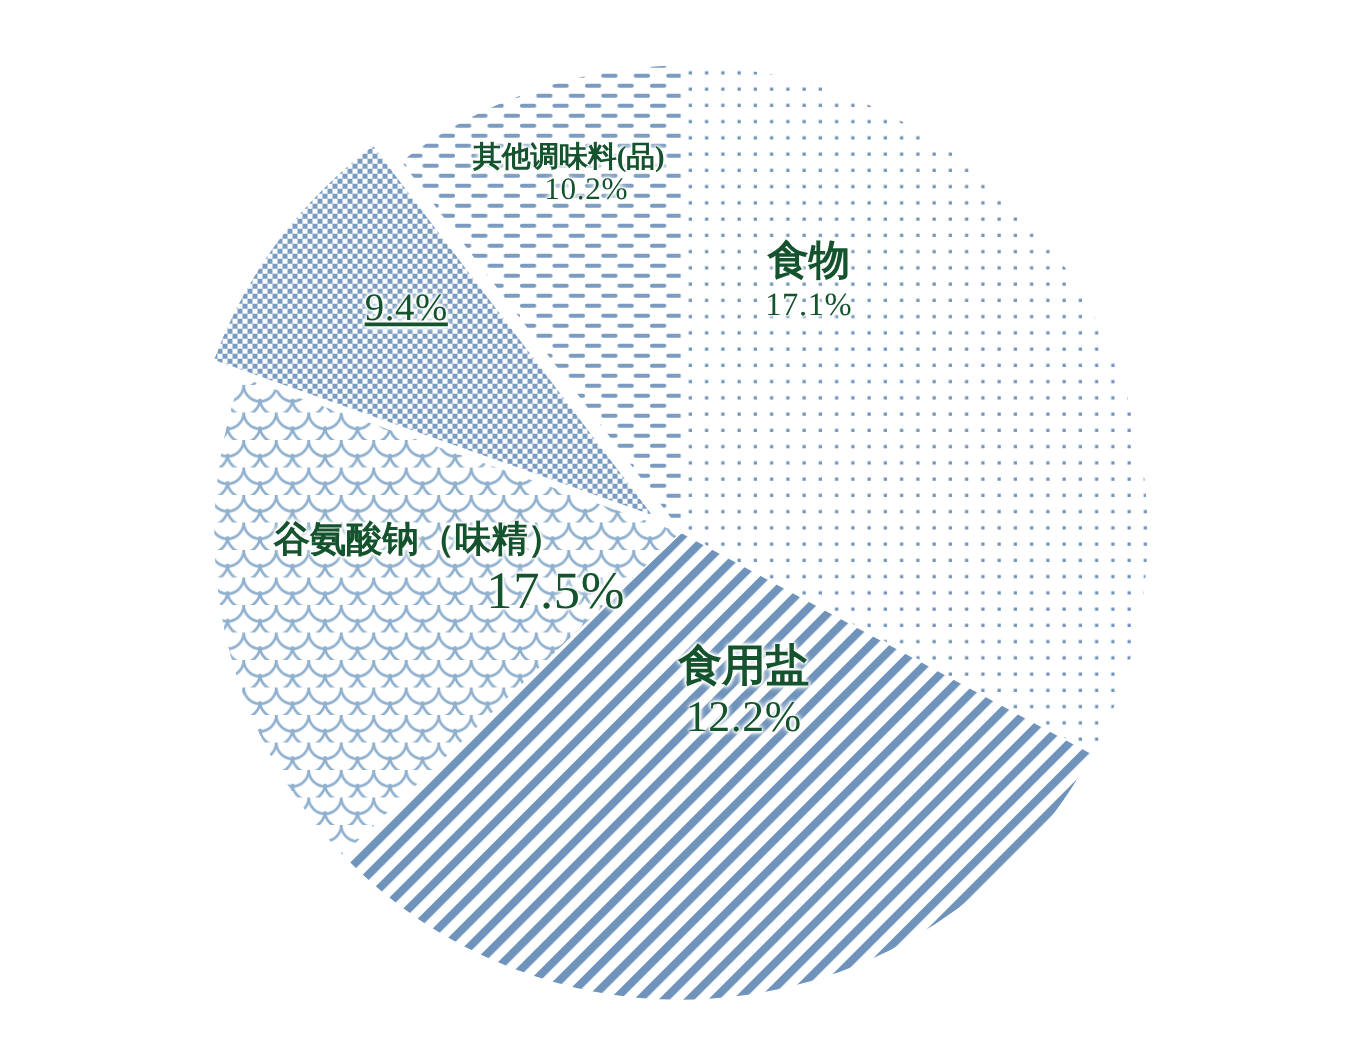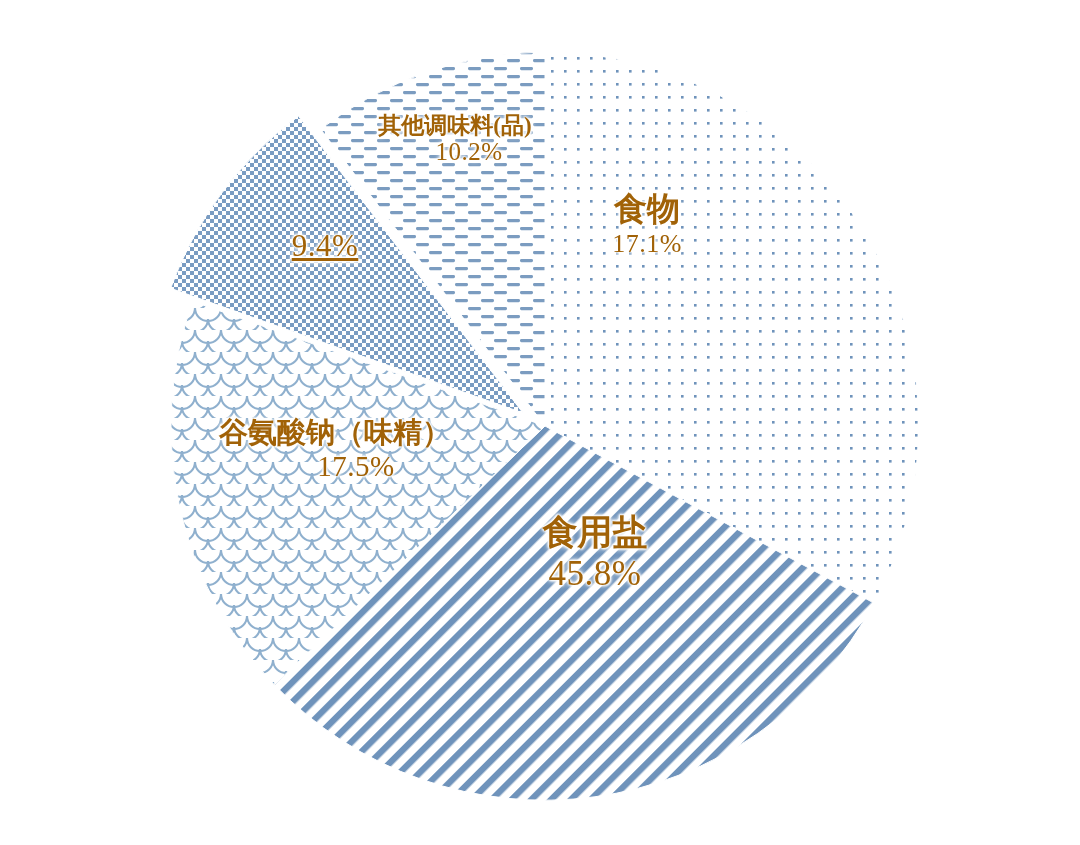--- a/index.html
+++ b/index.html
@@ -25,21 +25,21 @@
     position: absolute;
     left: 0;
     top: 0;
     width: 1080px;
     height: 845px;
     display: block;
   }
   .slice-label {
     position: absolute;
     text-align: center;
-    color: #a16207;
+    color: #14532d;
     line-height: 1.18;
     white-space: nowrap;
     text-shadow:
        0 0 3px #ffffff, 0 0 3px #ffffff, 0 0 5px #ffffff,
        0 0 6px #ffffff, 1px 1px 2px rgba(255,255,255,0.95),
       -1px -1px 2px rgba(255,255,255,0.95);
     pointer-events: none;
   }
   .slice-label .lbl-name {
     display: block;
@@ -53,21 +53,21 @@
 
   
   #label-shiwu        { left: 532px; top: 190px; width: 230px; font-size: 33px; }
   #label-shiwu .lbl-value { font-size: 26px; }
 
   #label-shiyongyan   { left: 470px; top: 512px; width: 250px; font-size: 35px; }
   #label-shiyongyan .lbl-value { font-size: 35px; }
 
   #label-guansuanna   { left: 170px; top: 415px; width: 330px; font-size: 29px; }
   #label-guansuanna .lbl-name { letter-spacing: 0px; }
-  #label-guansuanna .lbl-value { font-size: 29px; text-align: center; padding-left: 42px; }
+  #label-guansuanna .lbl-value { font-size: 42px; text-align: right; padding-left: 42px; }
 
   #label-jiangyou     { left: 240px; top: 228px; width: 170px; font-size: 30px; }
   #label-jiangyou .lbl-value { font-size: 31px; text-decoration: underline; }
 
   #label-qita         { left: 330px; top: 112px; width: 250px; font-size: 23px; }
   #label-qita .lbl-name { font-weight: 700; }
   #label-qita .lbl-value { font-size: 25px; text-align: center; padding-left: 28px; margin-top: -2px; }
 </style>
 </head>
 <body>
@@ -125,21 +125,21 @@
     <path fill="url(#pat-dashes)" stroke="#ffffff" stroke-width="1" d="M 545 426 L 320.5 129.1 A 374 374 0 0 1 545 52 Z"></path>
   </svg>
 
   <div class="slice-label" id="label-shiwu">
     <span class="lbl-name">食物</span>
     <span class="lbl-value">17.1%</span>
   </div>
 
   <div class="slice-label" id="label-shiyongyan">
     <span class="lbl-name">食用盐</span>
-    <span class="lbl-value">45.8%</span>
+    <span class="lbl-value">12.2%</span>
   </div>
 
   <div class="slice-label" id="label-guansuanna">
     <span class="lbl-name">谷氨酸钠（味精）</span>
     <span class="lbl-value">17.5%</span>
   </div>
 
   <div class="slice-label" id="label-jiangyou">
     <span class="lbl-value">9.4%</span>
   </div>

